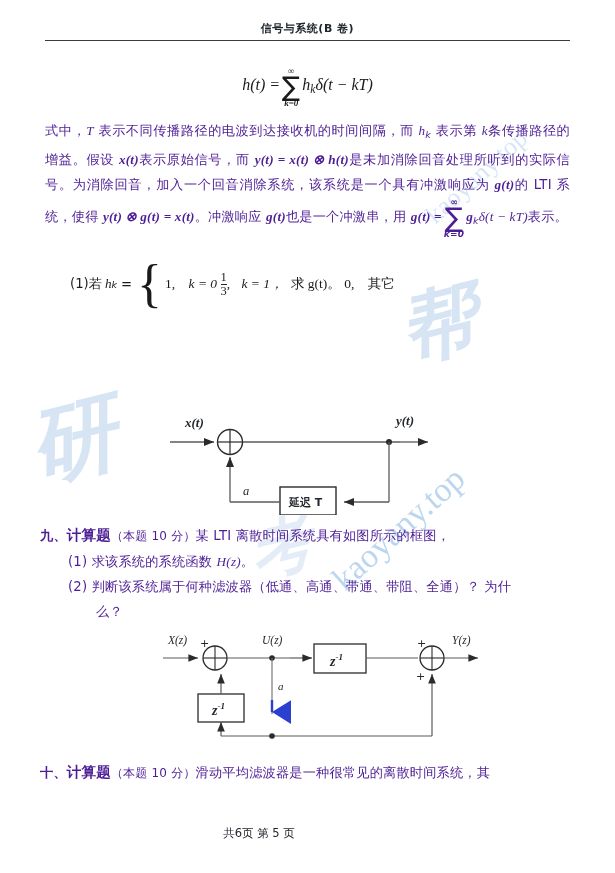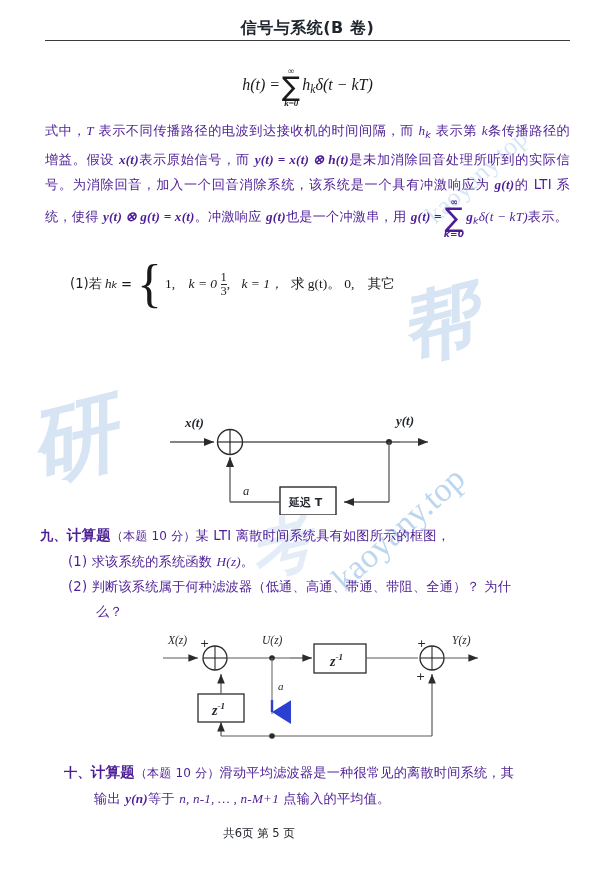--- a/index.html
+++ b/index.html
@@ -49,21 +49,21 @@
   
   #header {
     position: absolute;
     left: 0; top: 18px;
     width: 615px;
     text-align: center;
     z-index: 3;
   }
   #header-title {
     font-family: "DejaVu Sans", sans-serif;
-    font-size: 16px;
+    font-size: 11px;
     font-weight: 700;
     color: #20262e;
     letter-spacing: .5px;
   }
   #header-rule {
     position: absolute;
     left: 45px; top: 40px;
     width: 525px;
     height: 0;
     border-top: 1.6px solid #3b3b3b;
@@ -150,21 +150,21 @@
   
   #sec9 { left: 40px; top: 523px; width: 530px; }
   #sec9 .line-1 { text-indent: 0; }
   #sec9 .sub-line { padding-left: 28px; }
   #sec9 .sub-line-cont { padding-left: 56px; }
 
   
   #diagram2 { position: absolute; left: 0; top: 618px; width: 615px; height: 130px; z-index: 2;}
 
   
-  #sec10 { left: 40px; top: 760px; width: 530px; margin-left: 24px; }
+  #sec10 { left: 40px; top: 760px; width: 530px; }
   #sec10 .sub-line { padding-left: 30px; }
 
   
   #footer {
     position: absolute;
     left: 0; top: 826px;
     width: 518px;
     text-align: center;
     font-family: "DejaVu Sans", sans-serif;
     font-size: 11.5px;
@@ -350,22 +350,19 @@
       <text x="278" y="72" font-family="Liberation Serif, serif" font-style="italic" font-size="11" fill="#23282f">
         <tspan>a</tspan>
       </text>
     </svg>
   </div>
 
   <div class="content para" id="sec10">
     <div>
       <b class="hd">十、</b><b class="hd" style="font-size:14.5px">计算题</b><span style="font-size:12px">（本题 10 分）</span><span>滑动平均滤波器是一种很常见的离散时间系统，其</span>
     </div>
-    <div class="sub-line">
-      <span>输出 </span><span class="it">y(n)</span><span>等于 </span><span class="itn">n, n-1, … , n-M+1</span><span> 点输入的平均值。</span>
-    </div>
   </div>
 
   <div id="footer">
     <span>共6页  第 5 页</span>
   </div>
 
 </div>
 
 </body></html>

